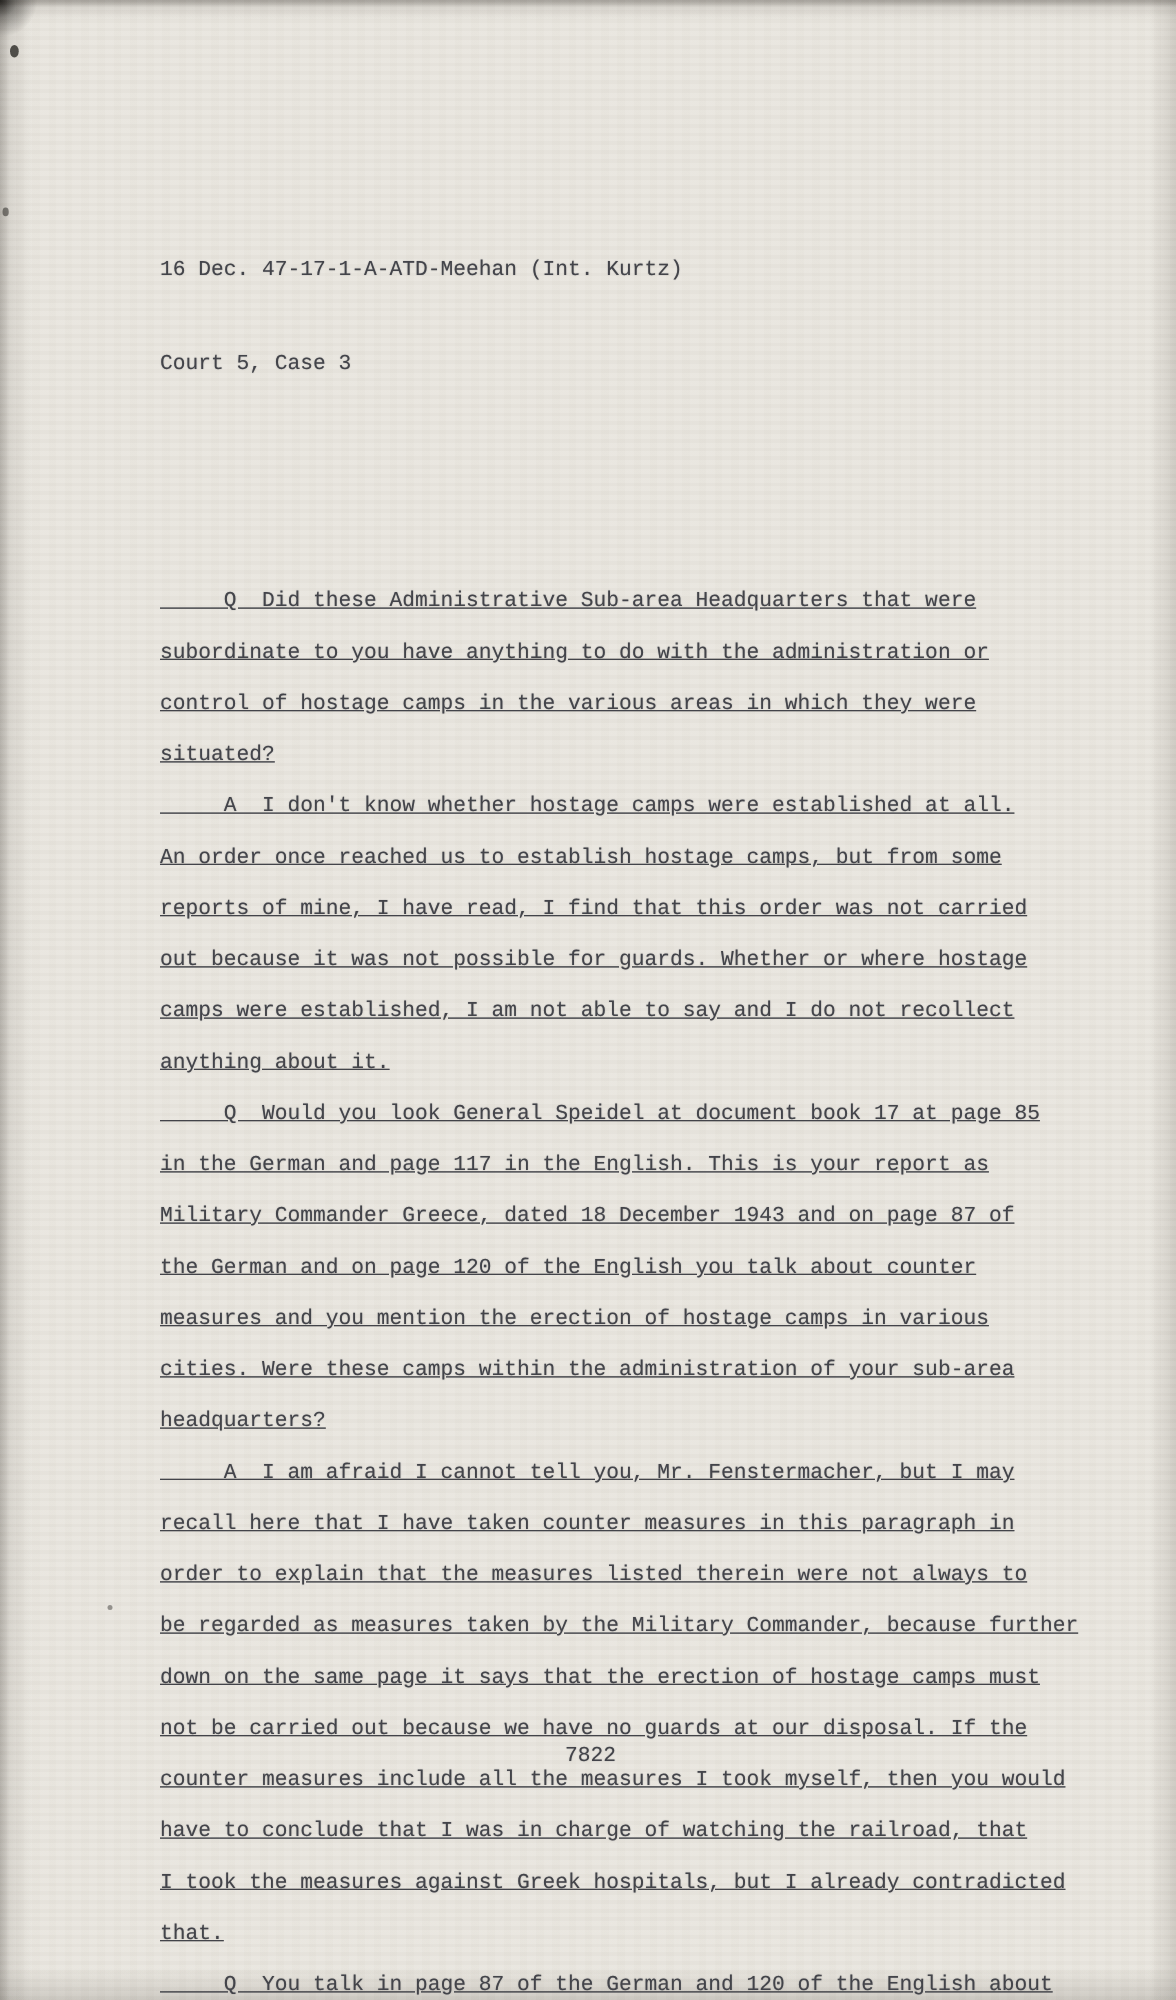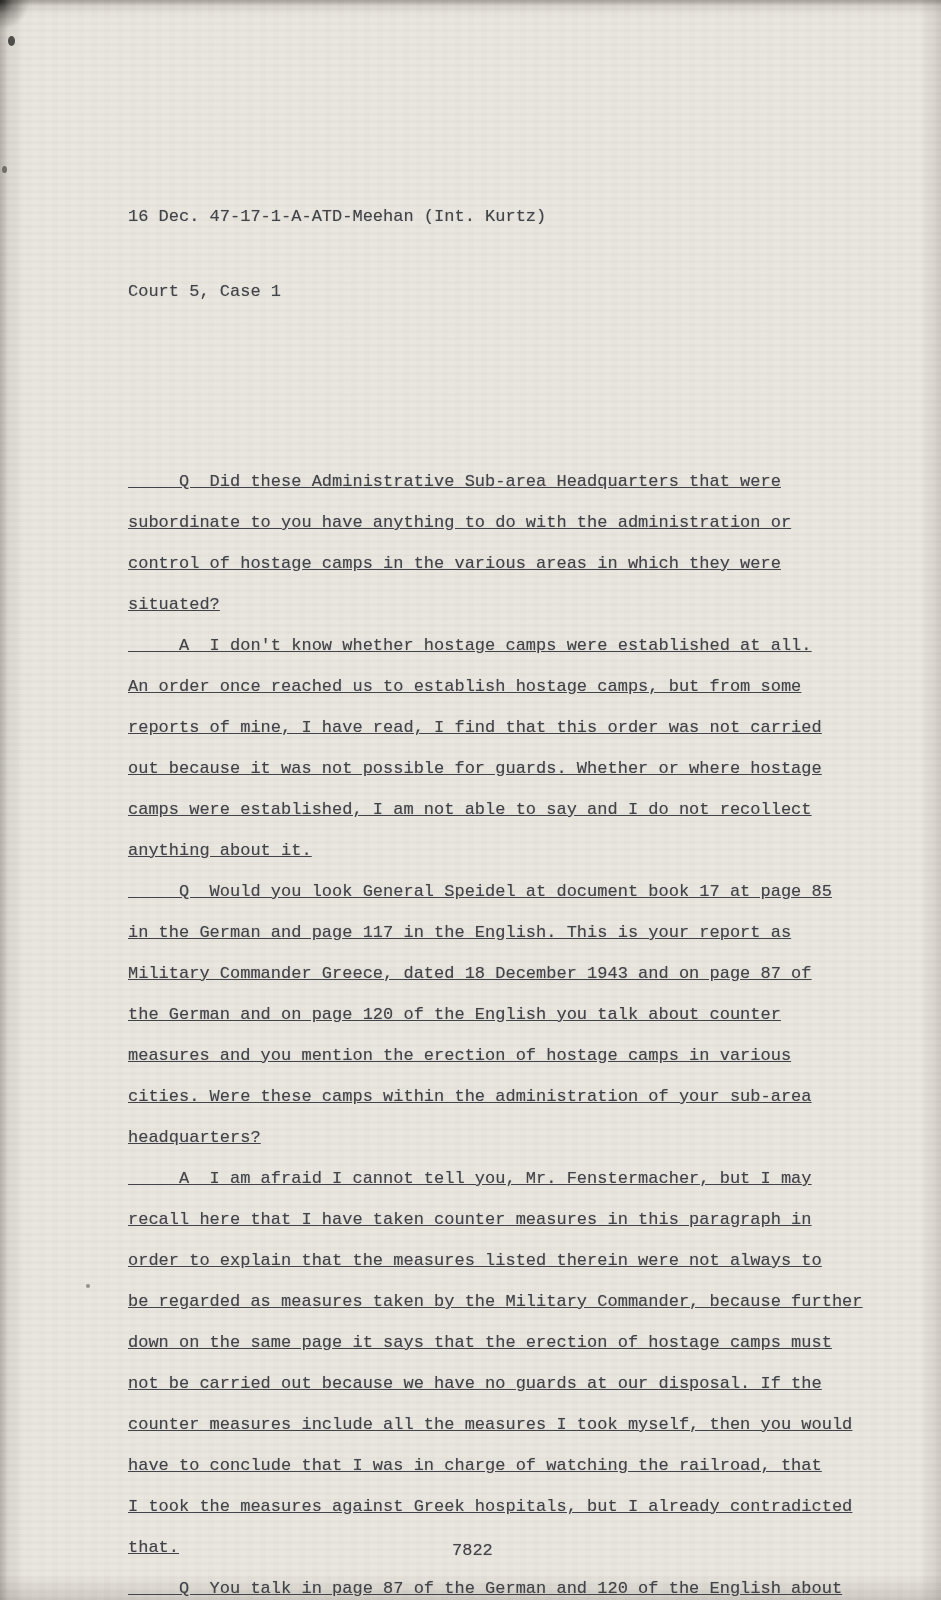--- a/index.html
+++ b/index.html
@@ -57,39 +57,39 @@
   .body-text {
     margin-top: 53px;
     font-size: 17px;
     line-height: 41px;
   }
   .paragraph { margin: 0; }
   .line { height: 41px; text-decoration: underline; }
   .page-number {
     position: absolute;
     left: 452px;
-    top: 1541px;
+    top: 1396px;
     font-size: 17px;
     color: #43444a;
     text-shadow: 0 0 1px rgba(67,68,74,0.45);
     text-align: right;
   }
 </style>
 </head>
 <body>
 
 <div class="page">
   <div class="texture"></div>
   <div class="speck s1"></div>
   <div class="speck s2"></div>
   <div class="speck s3"></div>
 
   <div class="content">
     <div class="header">
       <div class="header-line">16 Dec. 47-17-1-A-ATD-Meehan (Int. Kurtz)</div>
-      <div class="header-line">Court 5, Case 1</div>
+      <div class="header-line">Court 5, Case 3</div>
     </div>
 
     <div class="body-text"><div class="paragraph"><div class="line">     Q  Did these Administrative Sub-area Headquarters that were</div><div class="line">subordinate to you have anything to do with the administration or</div><div class="line">control of hostage camps in the various areas in which they were</div><div class="line">situated?</div></div><div class="paragraph"><div class="line">     A  I don't know whether hostage camps were established at all.</div><div class="line">An order once reached us to establish hostage camps, but from some</div><div class="line">reports of mine, I have read, I find that this order was not carried</div><div class="line">out because it was not possible for guards. Whether or where hostage</div><div class="line">camps were established, I am not able to say and I do not recollect</div><div class="line">anything about it.</div></div><div class="paragraph"><div class="line">     Q  Would you look General Speidel at document book 17 at page 85</div><div class="line">in the German and page 117 in the English. This is your report as</div><div class="line">Military Commander Greece, dated 18 December 1943 and on page 87 of</div><div class="line">the German and on page 120 of the English you talk about counter</div><div class="line">measures and you mention the erection of hostage camps in various</div><div class="line">cities. Were these camps within the administration of your sub-area</div><div class="line">headquarters?</div></div><div class="paragraph"><div class="line">     A  I am afraid I cannot tell you, Mr. Fenstermacher, but I may</div><div class="line">recall here that I have taken counter measures in this paragraph in</div><div class="line">order to explain that the measures listed therein were not always to</div><div class="line">be regarded as measures taken by the Military Commander, because further</div><div class="line">down on the same page it says that the erection of hostage camps must</div><div class="line">not be carried out because we have no guards at our disposal. If the</div><div class="line">counter measures include all the measures I took myself, then you would</div><div class="line">have to conclude that I was in charge of watching the railroad, that</div><div class="line">I took the measures against Greek hospitals, but I already contradicted</div><div class="line">that.</div></div><div class="paragraph"><div class="line">     Q  You talk in page 87 of the German and 120 of the English about</div></div></div>
   </div>
 
   <div class="page-number">7822</div>
 </div>
 
 </body></html>

